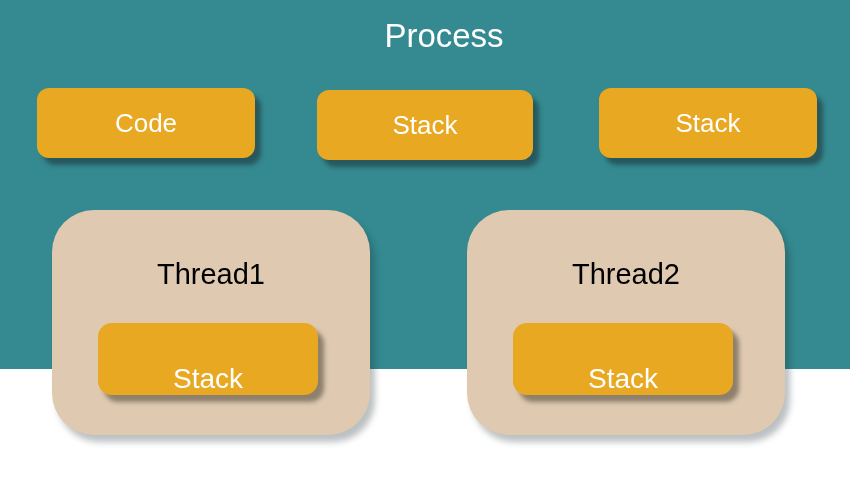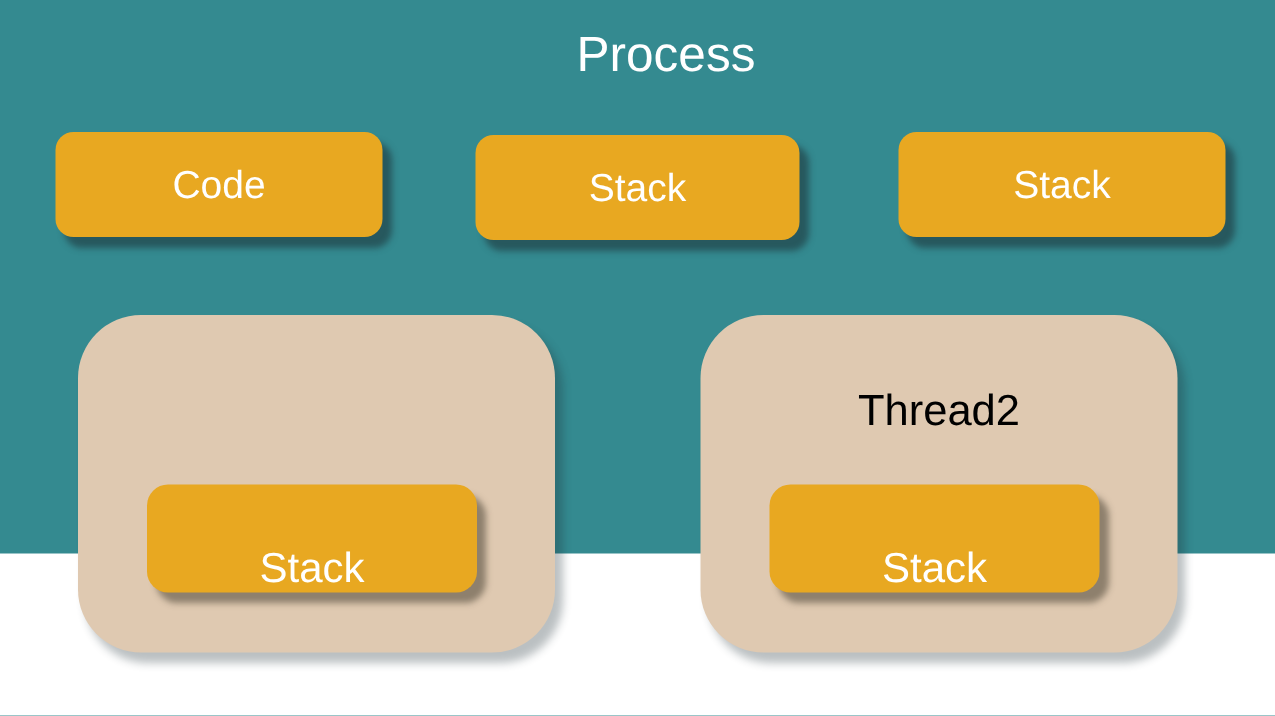--- a/index.html
+++ b/index.html
@@ -89,20 +89,21 @@
 
   <div class="seg-box seg-data">
     <span>Stack</span>
   </div>
 
   <div class="seg-box seg-heap">
     <span>Stack</span>
   </div>
 
   <div class="thread thread-1">
+    <div class="thread-label">Thread1</div>
     <div class="stack-box">
       <span>Stack</span>
     </div>
   </div>
 
   <div class="thread thread-2">
     <div class="thread-label">Thread2</div>
     <div class="stack-box">
       <span>Stack</span>
     </div>

